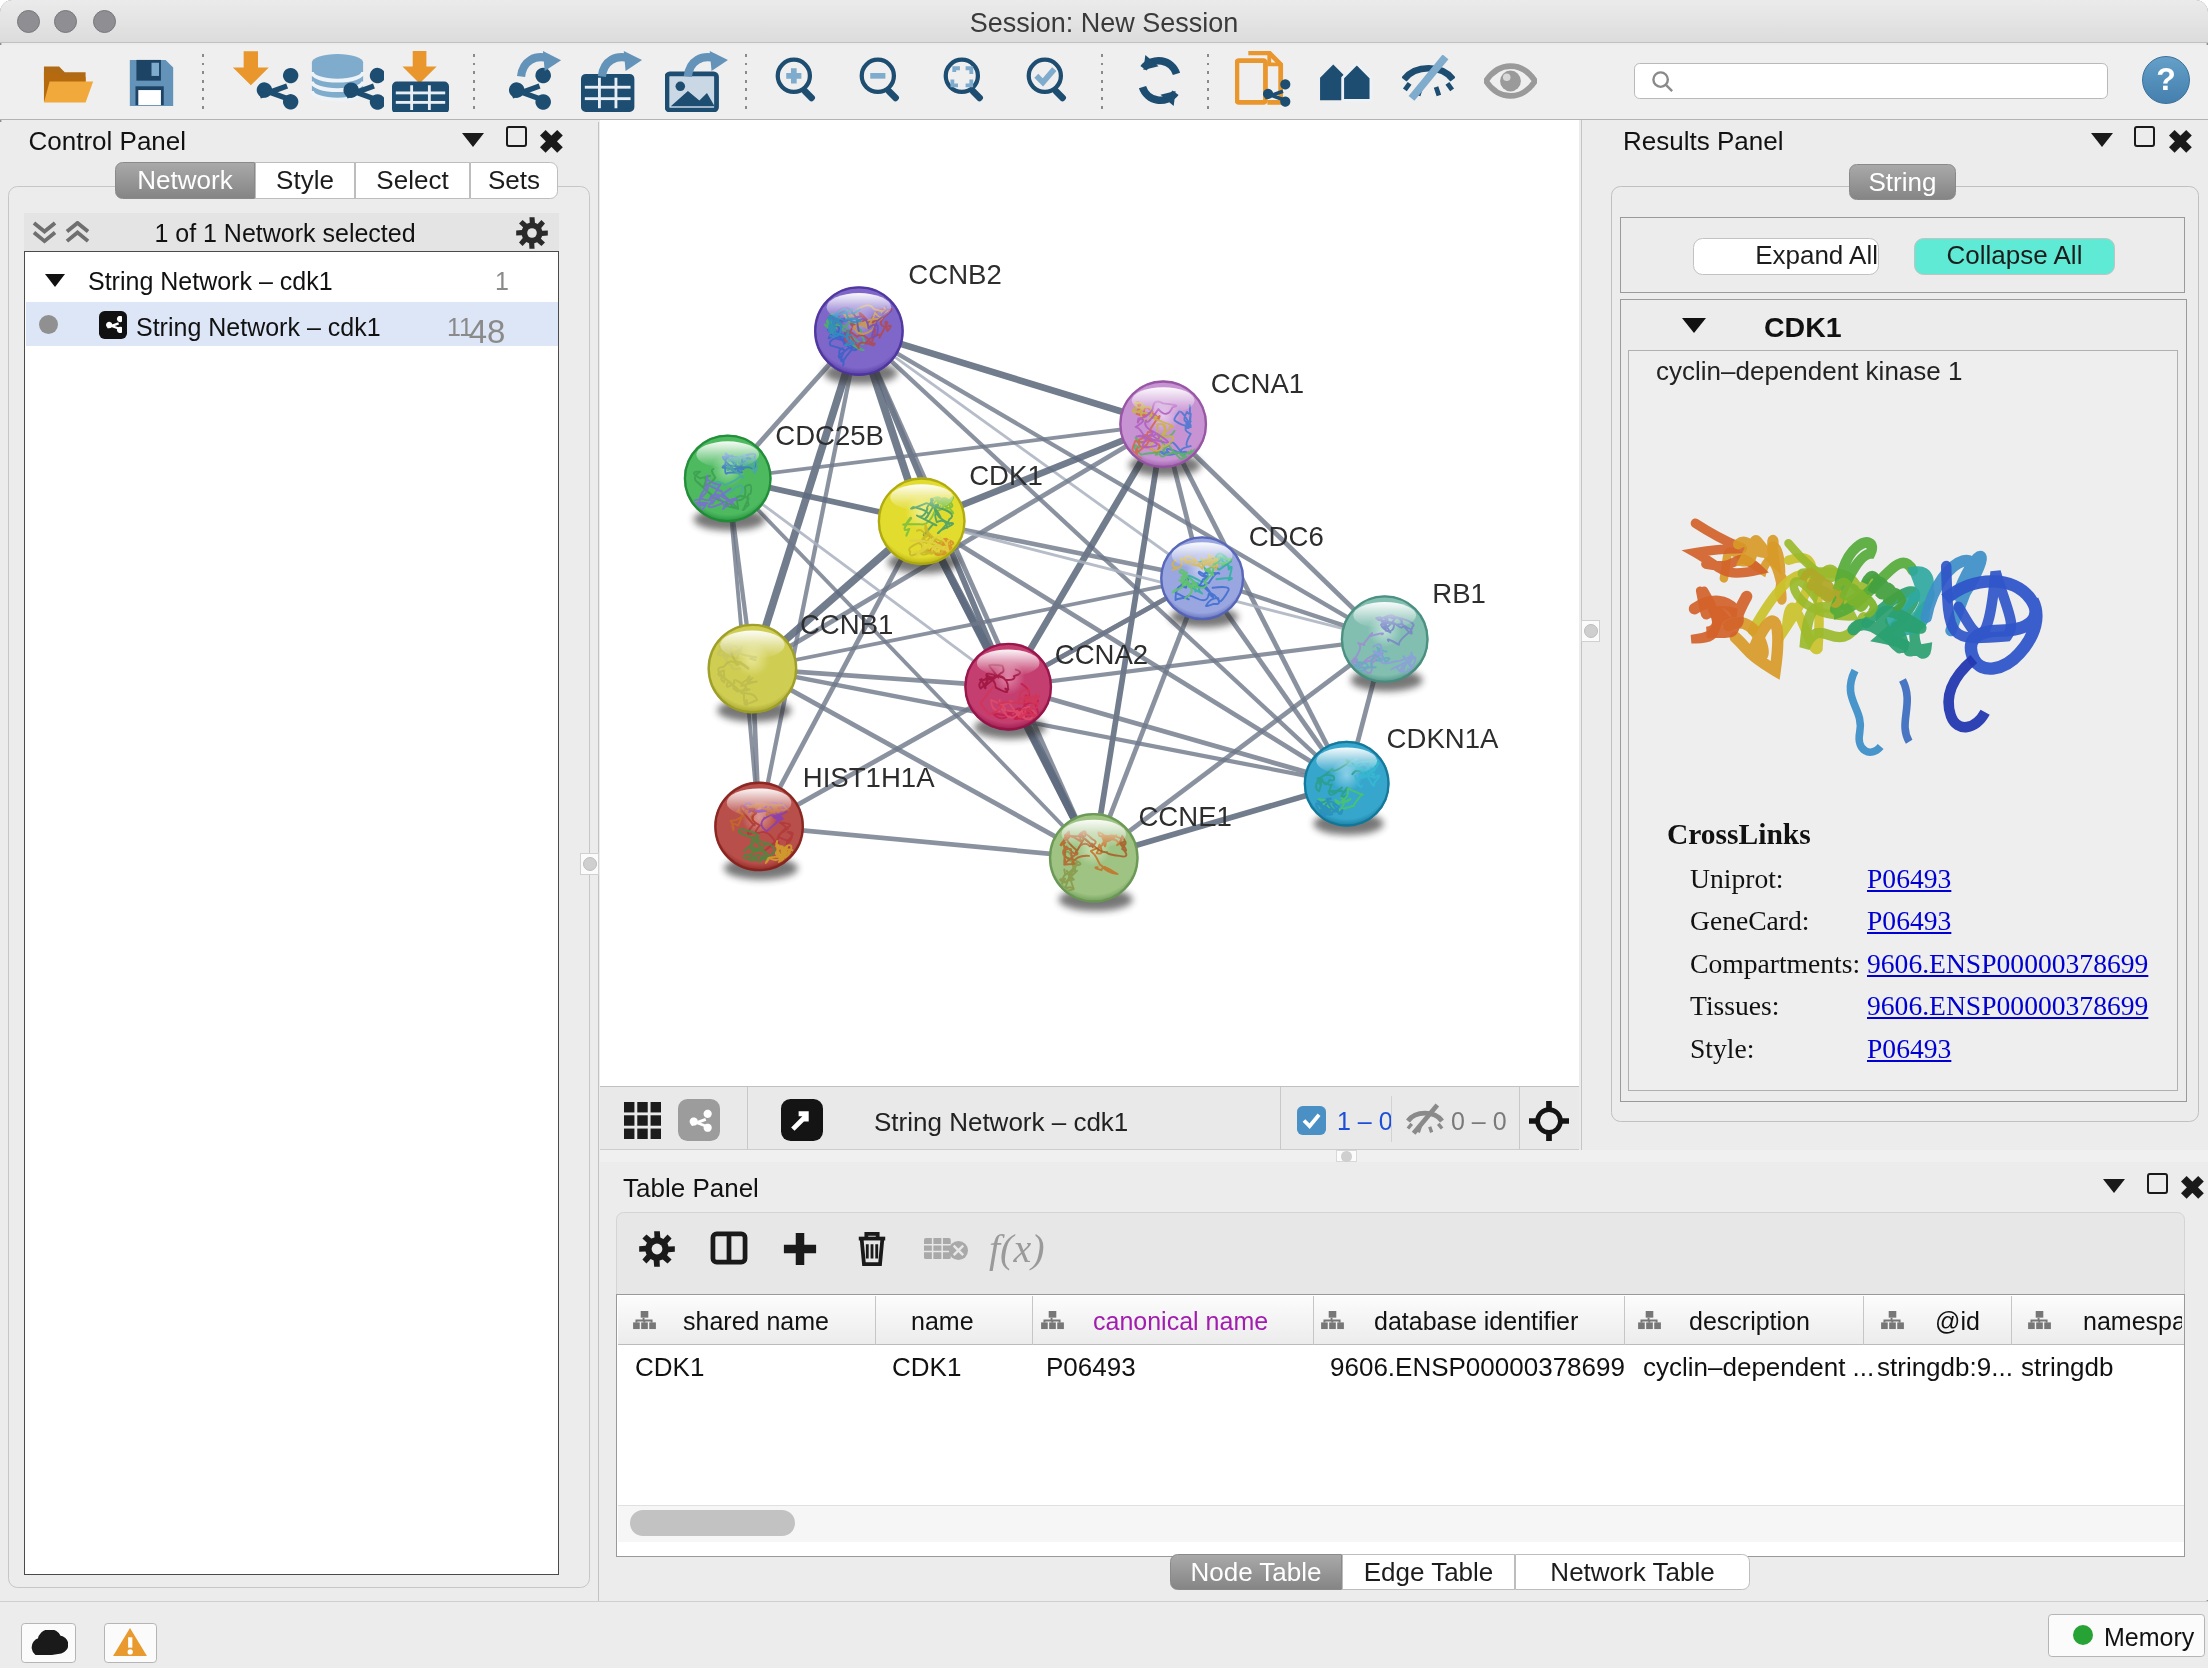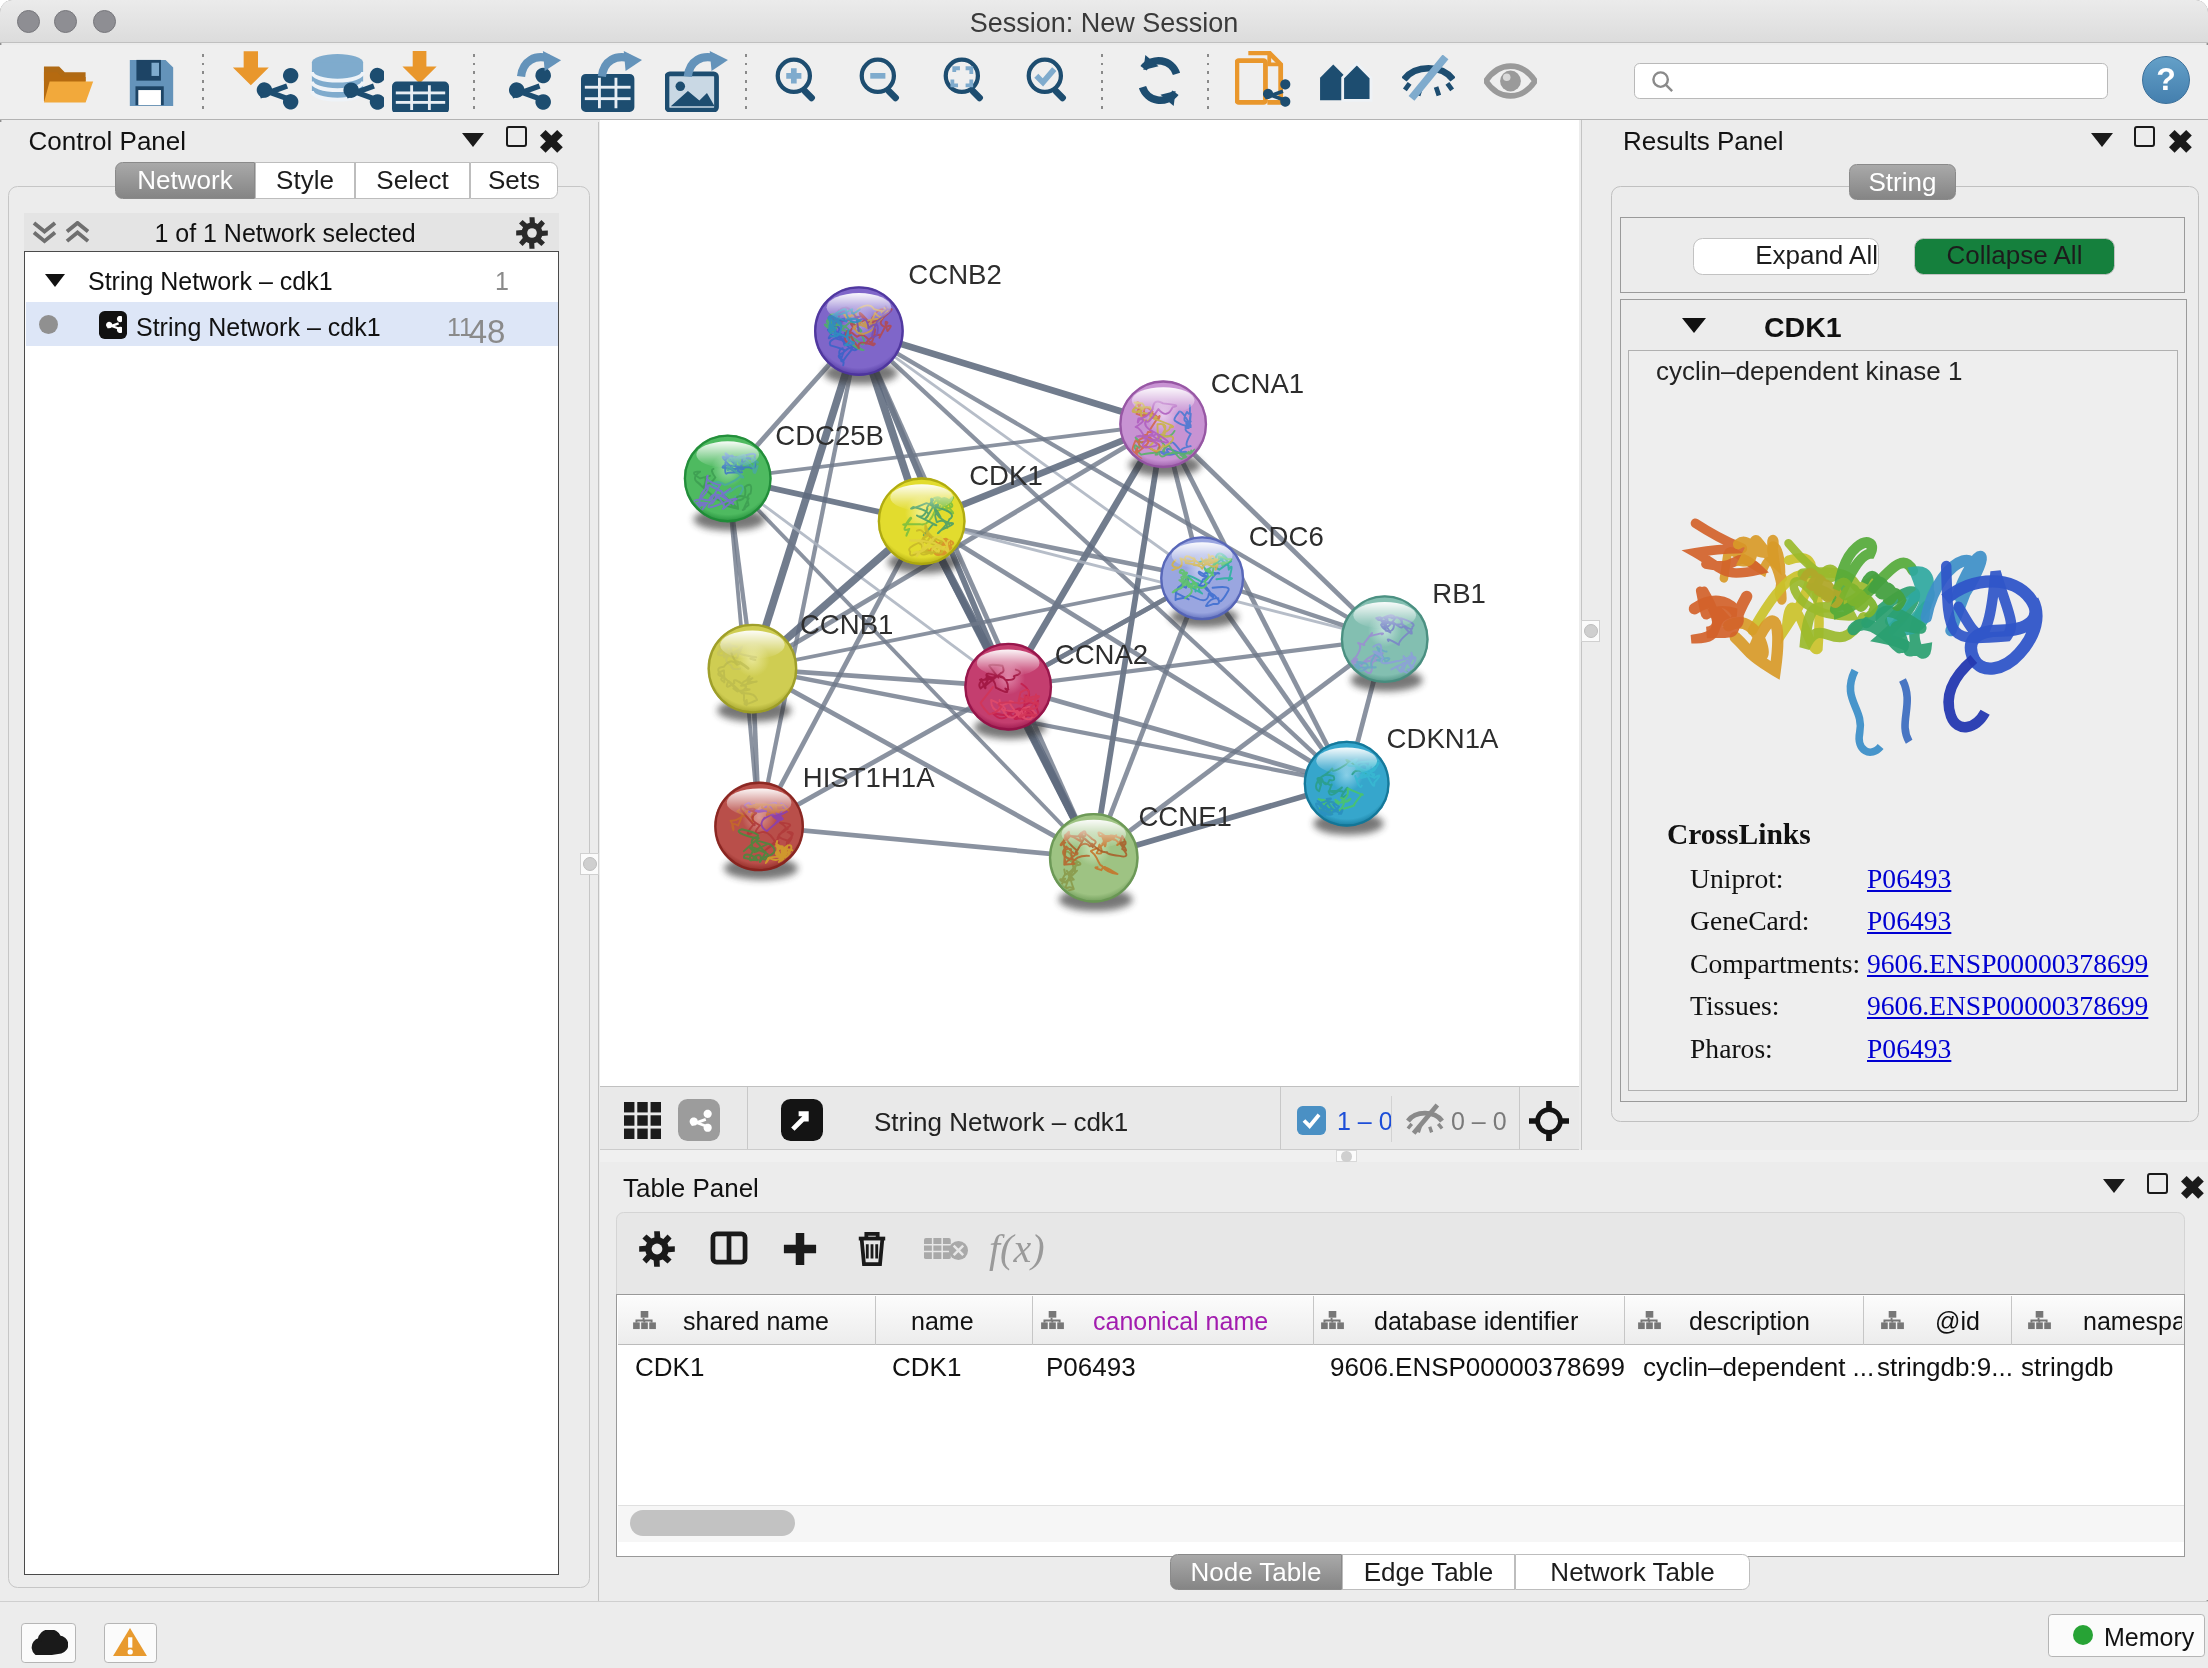--- a/index.html
+++ b/index.html
@@ -577,21 +577,21 @@
     <div class="abs" style="left:1341px;top:1151px;width:10.5px;height:10.5px;border-radius:50%;background:#cfcfcf"></div>
     <div class="abs" style="left:1581px;top:120px;width:628px;height:1030px;background:#ececec;border-left:1.9px solid #c4c4c4"></div>
     <div class="abs panel-title" style="left:1623px;top:126px">Results Panel</div>
     <div class="abs" style="left:2091px;top:133px;width:0;height:0;border-left:11.4px solid transparent;border-right:11.4px solid transparent;border-top:14.3px solid #1a1a1a"></div>
     <div class="abs" style="left:2134px;top:126px;width:21px;height:21px;border:2.9px solid #1a1a1a;border-radius:2.9px"></div>
     <div class="abs" style="left:2167px;top:123px;font-size:32px;font-weight:bold;color:#1a1a1a">✖</div>
     <div class="abs" style="left:1611px;top:186px;width:588px;height:936px;border:1.9px solid #c0c0c0;border-radius:9.5px"></div>
     <div class="abs" style="left:1849px;top:164px;width:107px;height:36px;background:linear-gradient(#a9a9a9,#858585);border:1px solid #8a8a8a;border-radius:7.6px;color:#fff;font-size:26px;text-align:center;line-height:34px">String</div>
     <div class="abs" style="left:1620px;top:217px;width:565px;height:76px;border:1px solid #9a9a9a"></div>
     <div class="abs" style="left:1693px;top:238px;width:186px;height:37px;background:#fff;border:1.9px solid #c2c2c2;border-radius:9.5px;font-size:26px;text-align:right;line-height:33px">Expand All</div>
-    <div class="abs" style="left:1914px;top:238px;width:201px;height:37px;background:#15803d;border:1.9px solid #c2c2c2;border-radius:9.5px;font-size:26px;text-align:center;line-height:33px">Collapse All</div>
+    <div class="abs" style="left:1914px;top:238px;width:201px;height:37px;background:#5eead4;border:1.9px solid #c2c2c2;border-radius:9.5px;font-size:26px;text-align:center;line-height:33px">Collapse All</div>
     <div class="abs" style="left:1620px;top:299px;width:567px;height:803px;border:1px solid #9a9a9a"></div>
     <div class="abs" style="left:1682px;top:318px;width:0;height:0;border-left:12.4px solid transparent;border-right:12.4px solid transparent;border-top:15px solid #111"></div>
     <div class="abs" style="left:1764px;top:311px;font-size:28.5px;font-weight:bold;color:#111">CDK1</div>
     <div class="abs" style="left:1628px;top:350px;width:550px;height:741px;border:1px solid #b0b0b0;background:#eeeeee"></div>
     <div class="abs" style="left:1656px;top:356px;font-size:26px;color:#222">cyclin–dependent kinase 1</div>
     <svg width="390" height="266" viewBox="0 0 410 280" style="position:absolute;left:1660px;top:509px">
       <path d="M42 86 C52 135 40 97 80 109 C43 114 75 139 33 137 C46 134 76 137 46 86" fill="none" stroke="#d2622a" stroke-width="9" stroke-linecap="round" opacity="0.92"></path>
       <path d="M67 73 C74 36 63 37 108 65 C122 23 135 123 125 89 C136 25 99 24 129 73" fill="none" stroke="#d89a28" stroke-width="9" stroke-linecap="round" opacity="0.92"></path>
       <path d="M97 128 C140 51 174 42 166 147 C158 158 138 63 133 124 C159 85 175 40 135 54" fill="none" stroke="#cbc22a" stroke-width="10" stroke-linecap="round" opacity="0.92"></path>
       <path d="M135 36 C209 123 182 17 162 91 C129 47 128 115 202 113 C188 82 126 70 188 97" fill="none" stroke="#9aba2d" stroke-width="9" stroke-linecap="round" opacity="0.92"></path>
@@ -616,21 +616,21 @@
     </svg>
     <div class="abs" style="left:1667px;top:818px;font-family:'Liberation Serif',serif;font-size:29.5px;font-weight:bold;color:#111">CrossLinks</div>
     <div class="abs" style="left:1690px;top:863px;font-family:'Liberation Serif',serif;font-size:27.6px;color:#111">Uniprot:</div>
     <div class="abs" style="left:1867px;top:863px;font-family:'Liberation Serif',serif;font-size:27.6px;color:#0000d2;text-decoration:underline">P06493</div>
     <div class="abs" style="left:1690px;top:905px;font-family:'Liberation Serif',serif;font-size:27.6px;color:#111">GeneCard:</div>
     <div class="abs" style="left:1867px;top:905px;font-family:'Liberation Serif',serif;font-size:27.6px;color:#0000d2;text-decoration:underline">P06493</div>
     <div class="abs" style="left:1690px;top:948px;font-family:'Liberation Serif',serif;font-size:27.6px;color:#111">Compartments:</div>
     <div class="abs" style="left:1867px;top:948px;font-family:'Liberation Serif',serif;font-size:27.6px;color:#0000d2;text-decoration:underline">9606.ENSP00000378699</div>
     <div class="abs" style="left:1690px;top:990px;font-family:'Liberation Serif',serif;font-size:27.6px;color:#111">Tissues:</div>
     <div class="abs" style="left:1867px;top:990px;font-family:'Liberation Serif',serif;font-size:27.6px;color:#0000d2;text-decoration:underline">9606.ENSP00000378699</div>
-    <div class="abs" style="left:1690px;top:1033px;font-family:'Liberation Serif',serif;font-size:27.6px;color:#111">Pharos:</div>
+    <div class="abs" style="left:1690px;top:1033px;font-family:'Liberation Serif',serif;font-size:27.6px;color:#111">Style:</div>
     <div class="abs" style="left:1867px;top:1033px;font-family:'Liberation Serif',serif;font-size:27.6px;color:#0000d2;text-decoration:underline">P06493</div>
     <div class="abs" style="left:1581px;top:620px;width:19px;height:22px;background:#fbfbfb;border:1px solid #d0d0d0"></div>
     <div class="abs" style="left:1584px;top:624px;width:14.3px;height:14.3px;border-radius:50%;background:#cfcfcf;border:1px solid #bdbdbd"></div>
     <div class="abs" style="left:600px;top:1162px;width:1608px;height:438px;background:#ececec"></div>
     <div class="abs panel-title" style="left:623px;top:1173px">Table Panel</div>
     <div class="abs" style="left:2103px;top:1179px;width:0;height:0;border-left:11.4px solid transparent;border-right:11.4px solid transparent;border-top:14.3px solid #1a1a1a"></div>
     <div class="abs" style="left:2147px;top:1173px;width:21px;height:21px;border:2.9px solid #1a1a1a;border-radius:2.9px"></div>
     <div class="abs" style="left:2179px;top:1169px;font-size:32px;font-weight:bold;color:#1a1a1a">✖</div>
     <div class="abs" style="left:616px;top:1212px;width:1569px;height:83px;background:#e7e7e7;border:1px solid #d4d4d4;border-radius:7.6px 7.6px 0 0"></div>
     <svg class="abs" style="left:639px;top:1231px" width="36" height="36" viewBox="0 0 38 38">

